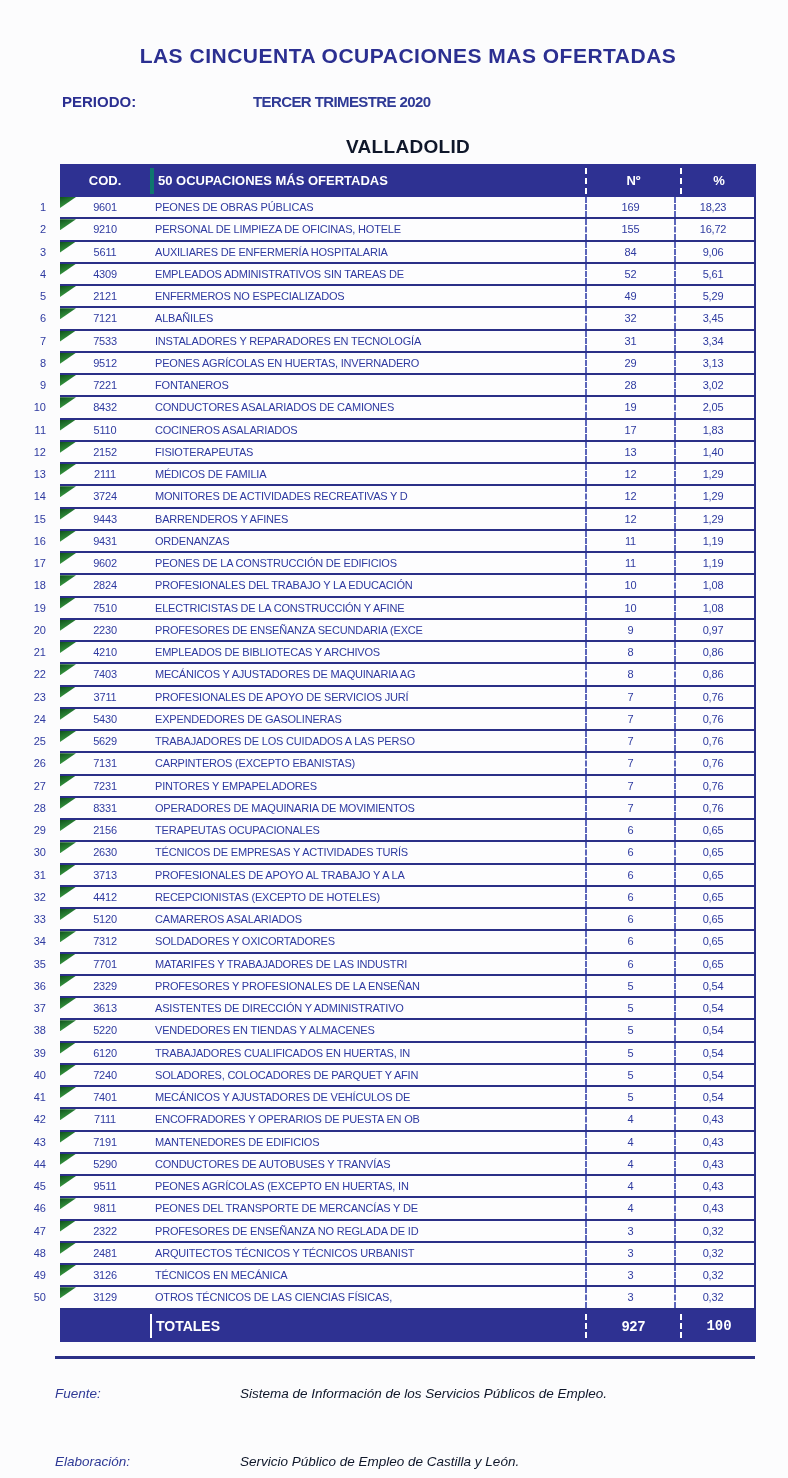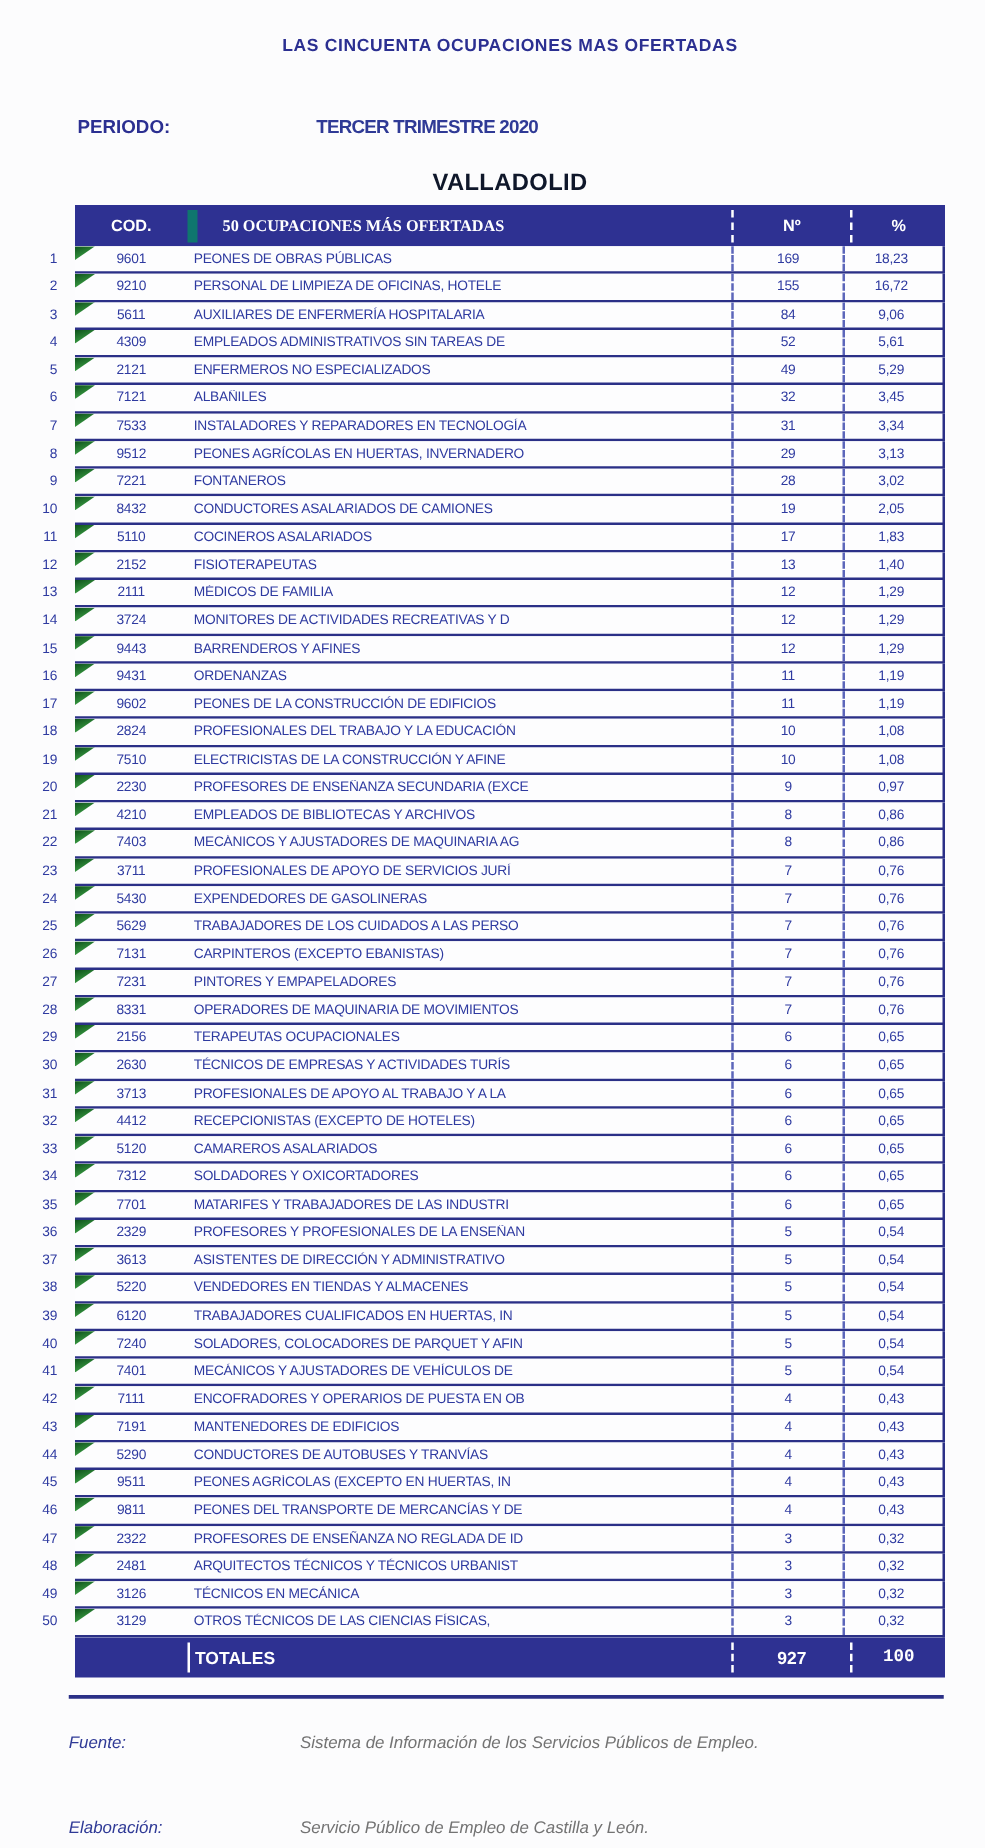--- a/index.html
+++ b/index.html
@@ -5,32 +5,32 @@
   * { margin:0; padding:0; box-sizing:border-box; }
   html,body { width:788px; height:1478px; }
   body {
     position:relative;
     font-family:"Liberation Sans", sans-serif;
     background:#fcfcfd;
     color:#2e3894;
     overflow:hidden;
   }
   .center-band { position:absolute; left:60px; width:696px; text-align:center; }
-  .doc-title { top:28px; font-size:14px; font-weight:bold; letter-spacing:0.5px; color:#2b2f91; }
+  .doc-title { top:44px; font-size:21px; font-weight:bold; letter-spacing:0.5px; color:#2b2f91; }
   .period-label { position:absolute; left:62px; top:93px; font-size:15px; font-weight:bold; color:#2b2f91; }
   .period-value { position:absolute; left:253px; top:93px; font-size:15px; font-weight:bold; letter-spacing:-0.6px; color:#2f3a96; }
   .region-title { top:136px; font-size:19px; font-weight:bold; letter-spacing:0.3px; color:#0f172a; }
 
   .tbl { position:absolute; left:60px; top:164px; width:696px; }
   .thead {
     display:flex; height:33px; background:#2e3192; color:#ffffff;
     font-weight:bold; font-size:13px; align-items:center;
   }
   .thead .h-cod { width:90px; text-align:center; }
-  .thead .h-occ { width:435px; padding-left:20px; border-left:8px solid #0f766e; height:26px; line-height:26px;font-family:Liberation Serif, serif; }
+  .thead .h-occ { width:435px; padding-left:4px; border-left:4px solid #0f766e; height:26px; line-height:26px; }
   .thead .h-num { width:95px; text-align:center; border-left:2px dashed #ffffff; height:26px; line-height:26px; }
   .thead .h-pct { width:76px; text-align:center; border-left:2px dashed #ffffff; height:26px; line-height:26px; }
 
   .tbody .row {
     position:relative; display:flex; align-items:center;
     height:22.26px; background:#fdfdfe;
     border-bottom:2px solid #2b3087; border-right:2px solid #2b3087;
     font-size:11px; color:#2e3aa0; letter-spacing:-0.2px;
   }
   .rownum {
@@ -53,21 +53,21 @@
     font-weight:bold; font-size:14px; align-items:center;
   }
   .tfoot .f-cod { width:90px; }
   .tfoot .f-occ { width:435px; padding-left:4px; border-left:2px solid #ffffff; height:24px; line-height:24px; }
   .tfoot .f-num { width:95px; text-align:center; border-left:2px dashed #ffffff; height:24px; line-height:24px; }
   .tfoot .f-pct { width:76px; text-align:center; border-left:2px dashed #ffffff; height:24px; line-height:24px;font-family:Liberation Mono, monospace; }
 
   .divider { position:absolute; left:55px; top:1356px; width:700px; height:3px; background:#2b3087; }
 
   .foot-label { position:absolute; left:55px; font-size:13.5px; font-style:italic; color:#2f3a96; }
-  .foot-value { position:absolute; left:240px; font-size:13.5px; font-style:italic; color:#737373; }
+  .foot-value { position:absolute; left:240px; font-size:13.5px; font-style:italic; color:#0f172a; }
   .src-row   { top:1386px; }
   .elab-row  { top:1423px;margin-top:31px; }
 </style>
 </head>
 <body>
 
 <div class="center-band doc-title">LAS CINCUENTA OCUPACIONES MAS OFERTADAS</div>
 
 <div class="period-label">PERIODO:</div>
 <div class="period-value">TERCER TRIMESTRE 2020</div>

